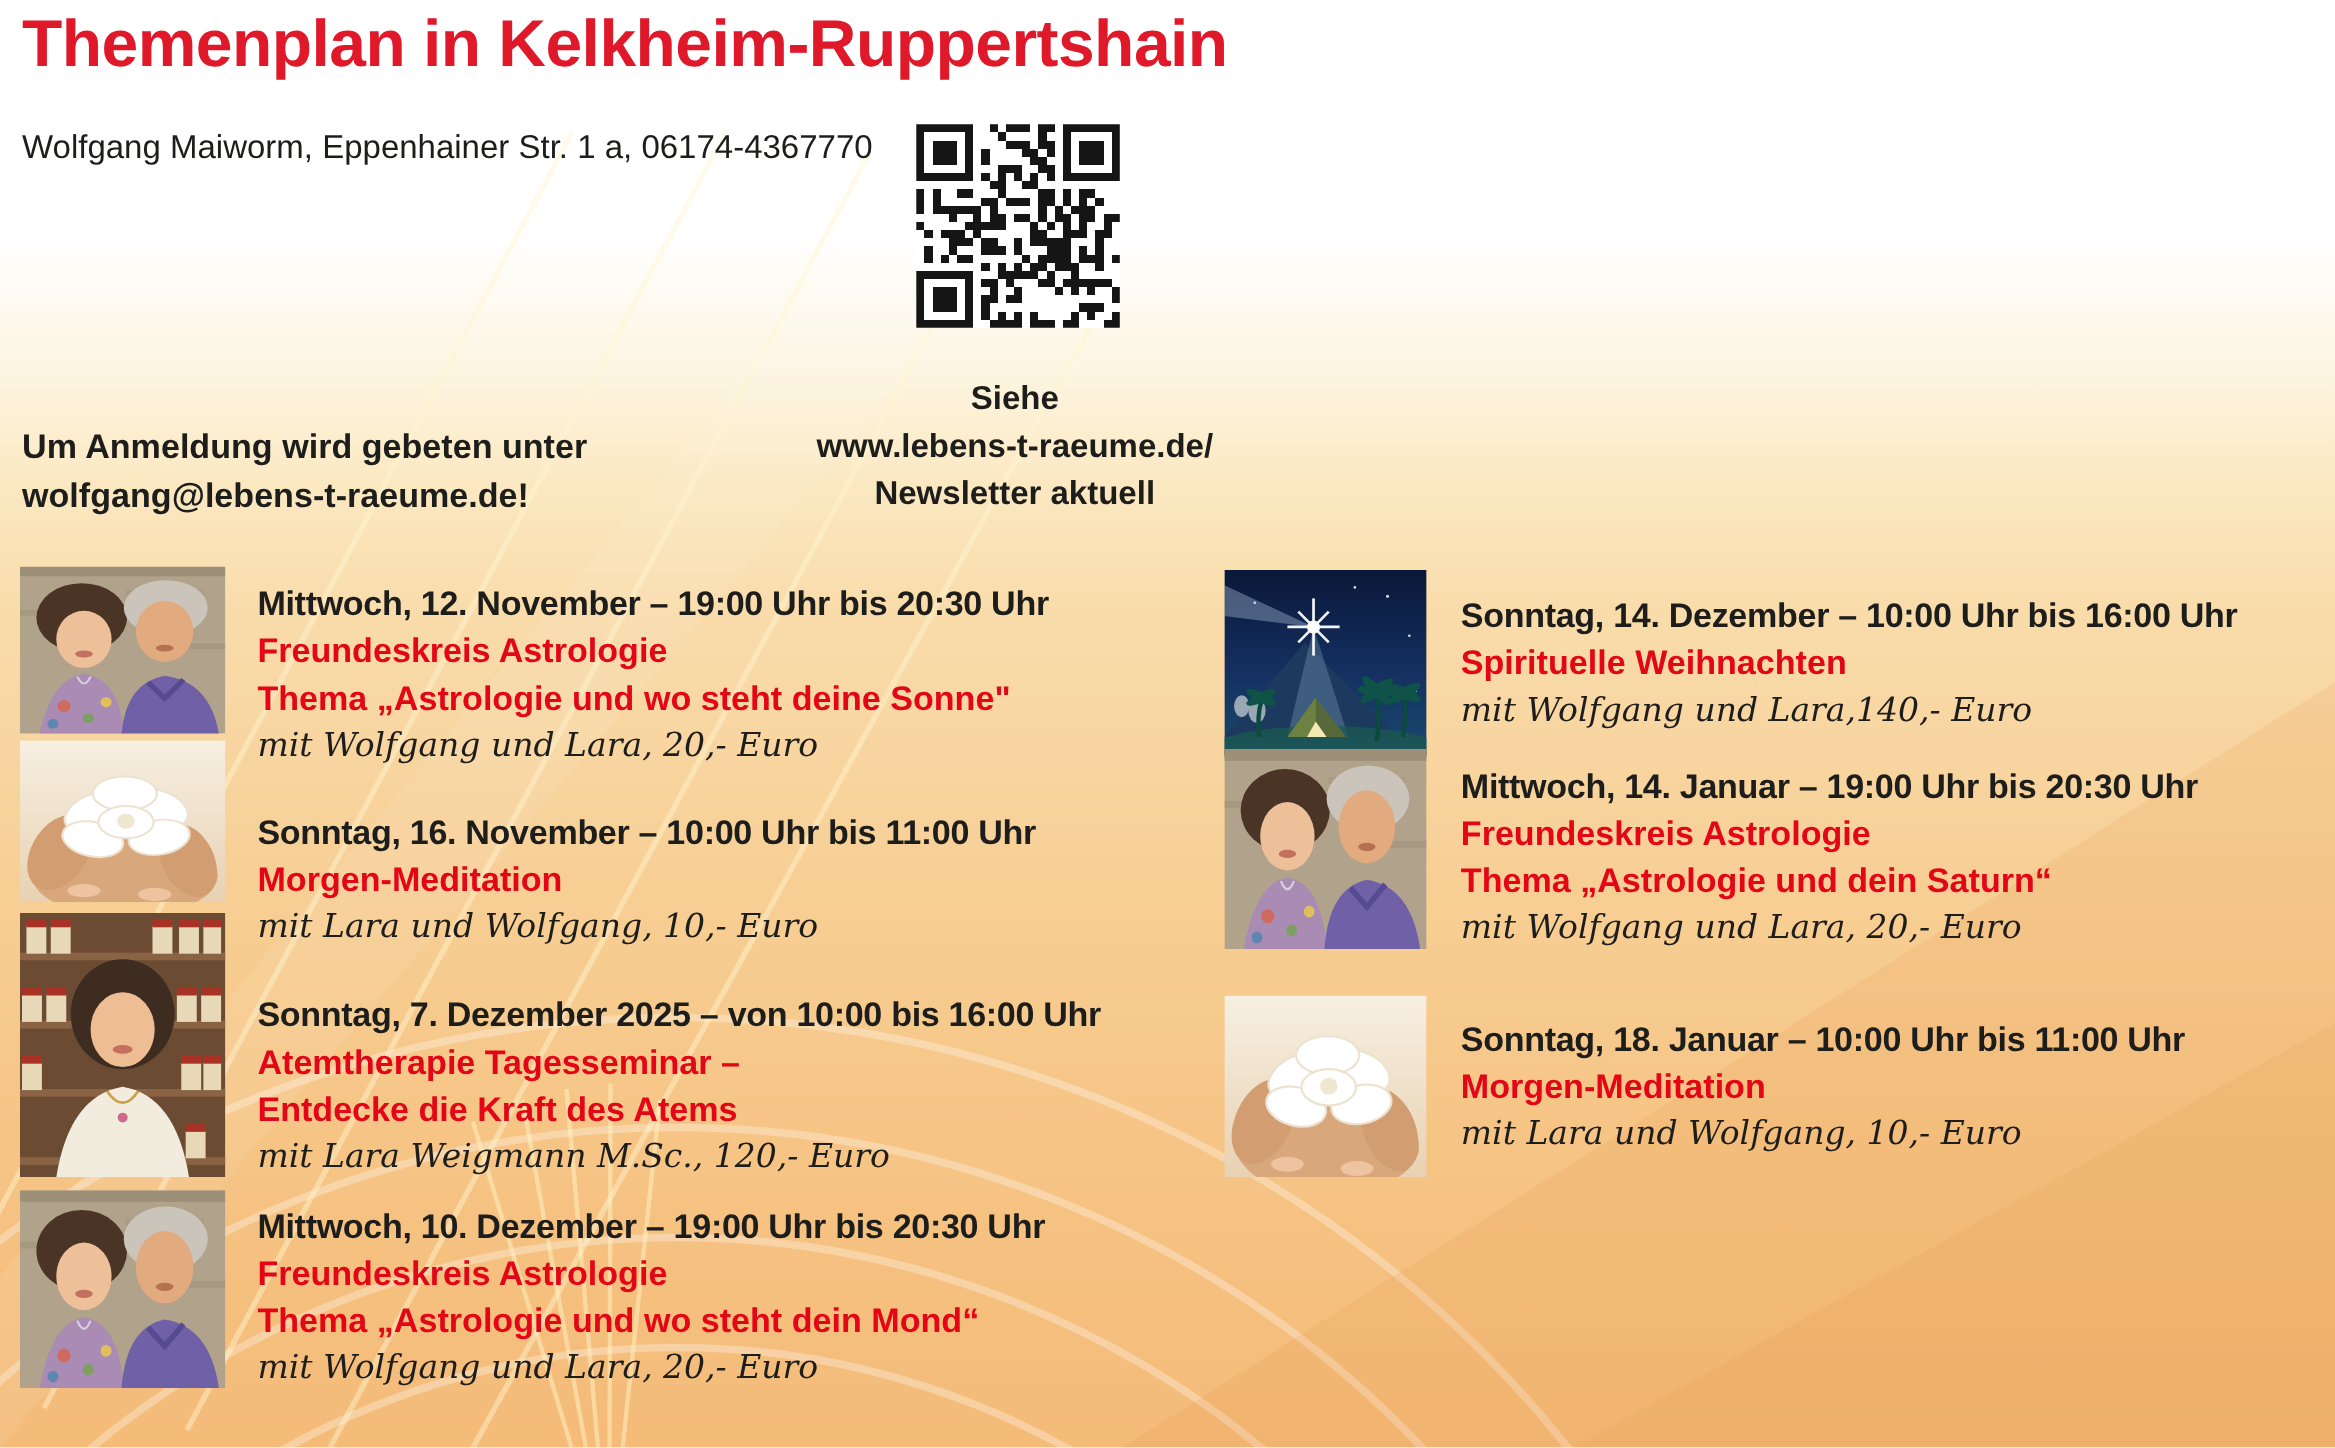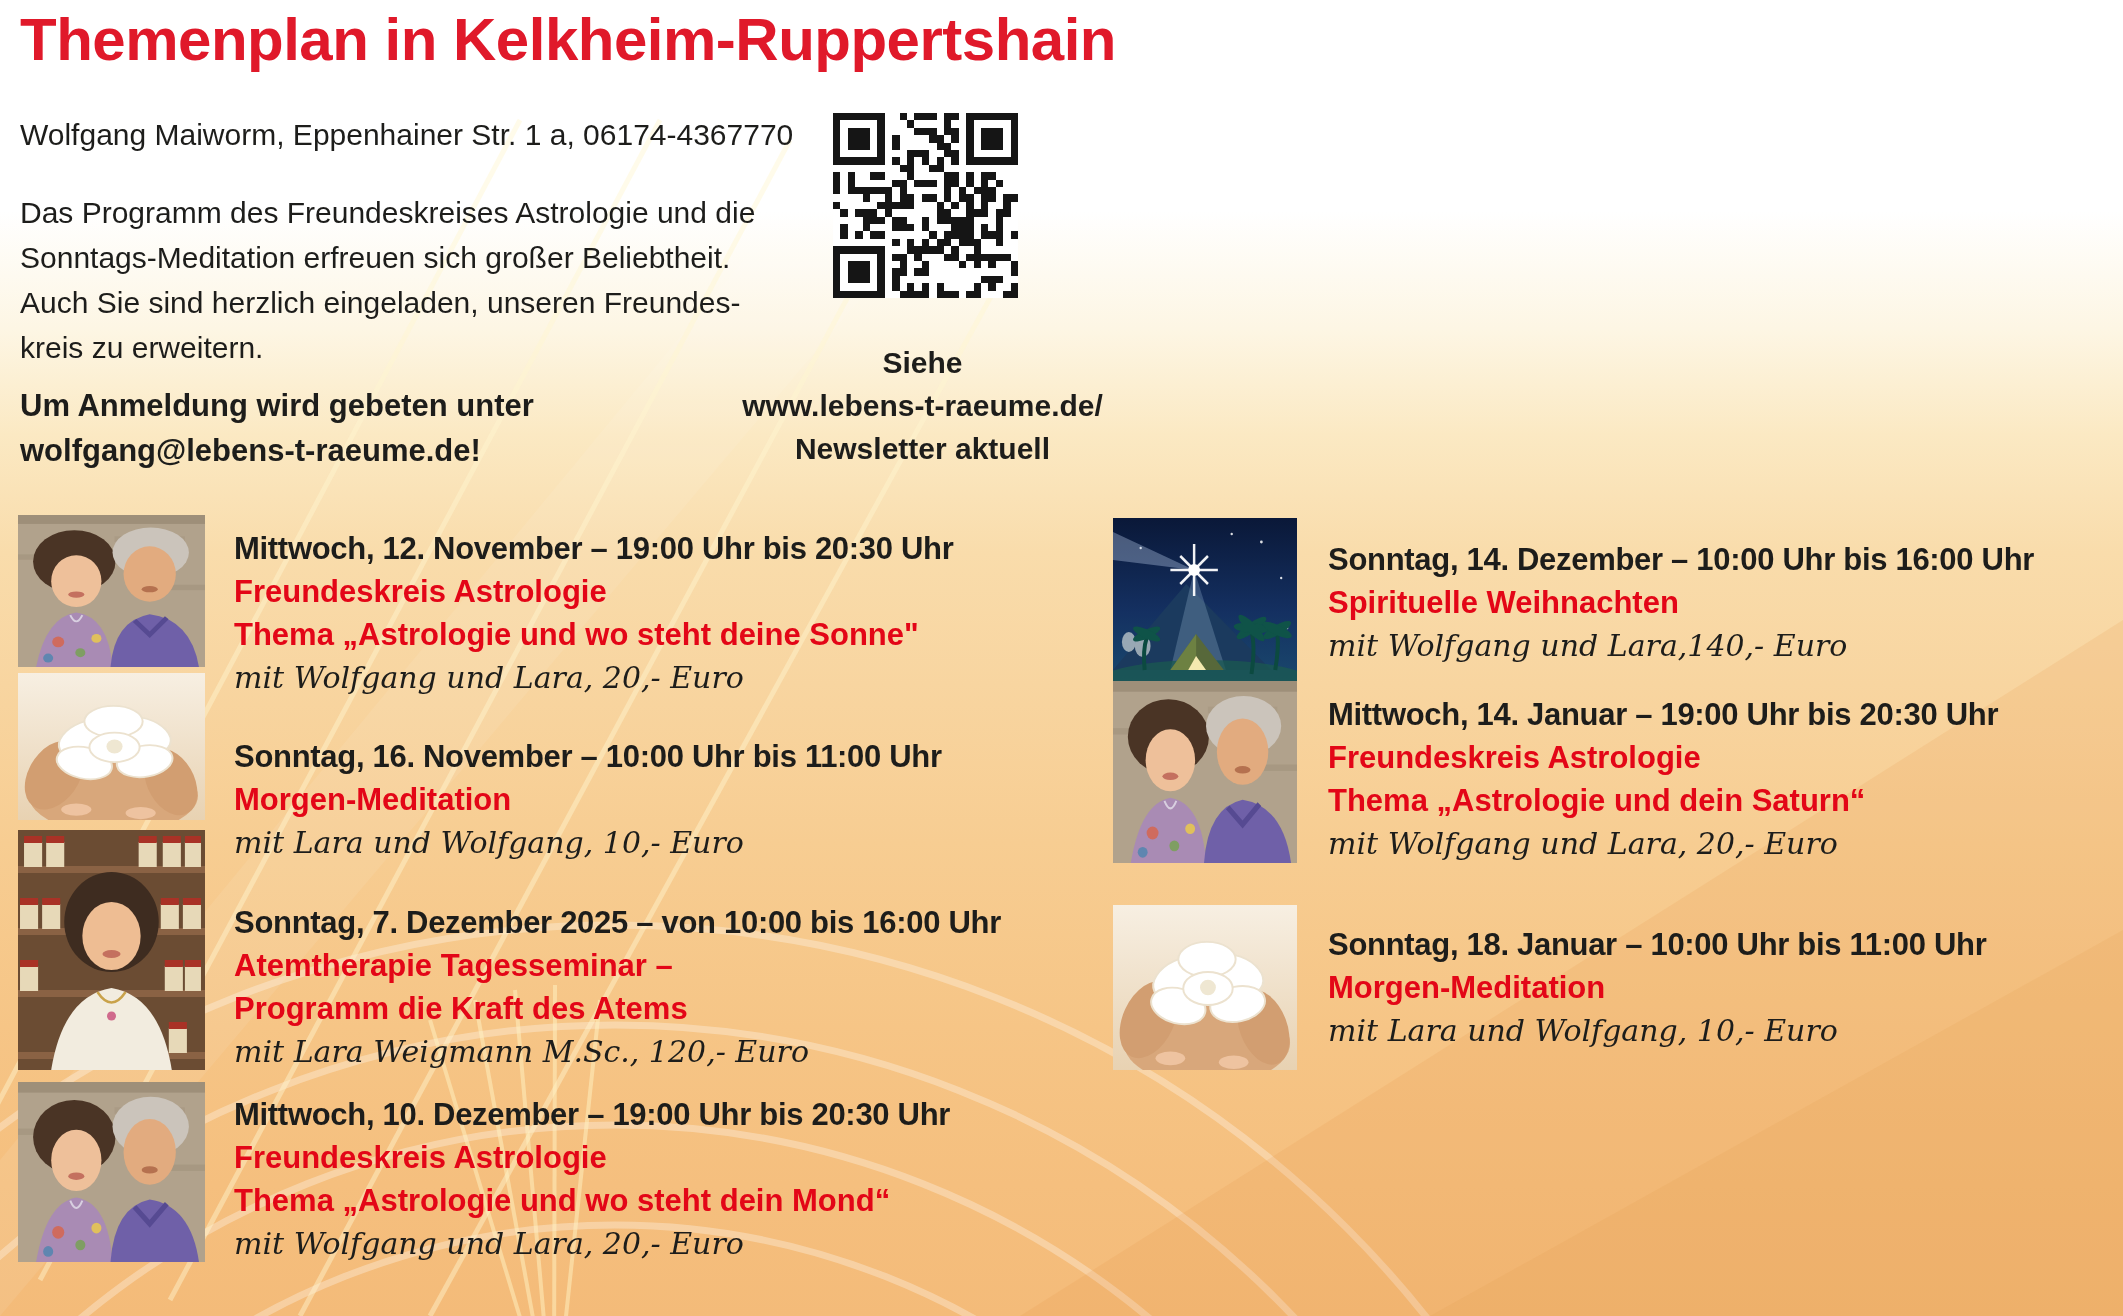--- a/index.html
+++ b/index.html
@@ -80,24 +80,20 @@
       <line x1="557" y1="1400" x2="600" y2="1000"></line>
     </g>
     <polygon points="1020,1316 2123,620 2123,1316" fill="#e2913f" opacity="0.14"></polygon>
     <polygon points="1430,1316 2123,930 2123,1316" fill="#e2913f" opacity="0.12"></polygon>
   </svg>
 
   <div class="layer page-title">Themenplan in Kelkheim-Ruppertshain</div>
 
   <div class="layer contact">Wolfgang Maiworm, Eppenhainer Str. 1 a, 06174-4367770</div>
 
-  <div class="layer intro">Das Programm des Freundeskreises Astrologie und die
-Sonntags-Meditation  erfreuen sich großer Beliebtheit.
-Auch Sie sind herzlich eingeladen, unseren Freundes-
-kreis zu erweitern.</div>
 
   <div class="layer register">Um Anmeldung wird gebeten unter
 wolfgang@lebens-t-raeume.de!</div>
 
   <div class="layer qr">
       <svg viewBox="0 0 25 25" shape-rendering="crispEdges" style="width:100%;height:100%;display:block">
         <g fill="#151515">
           <rect x="0" y="0" width="1" height="1"></rect>
           <rect x="1" y="0" width="1" height="1"></rect>
           <rect x="2" y="0" width="1" height="1"></rect>
@@ -521,21 +517,21 @@
     <ellipse cx="93" cy="124" rx="9" ry="4" fill="#c4705f"></ellipse>
     <path d="M33,240 Q45,166 93,158 Q141,166 153,240 Z" fill="#f2ecdf"></path>
     <path d="M79,162 Q93,183 107,162" stroke="#c9a24a" stroke-width="2.5" fill="none"></path>
     <circle cx="93" cy="186" r="4.5" fill="#d06a8c"></circle>
   </svg>
         </div>
     <div class="etext">
       <div class="edate">Sonntag, 7. Dezember 2025 – von 10:00 bis 16:00 Uhr</div>
       <div>
             <div class="etitle">Atemtherapie Tagesseminar –</div>
-            <div class="etitle">Programm die Kraft des Atems</div>
+            <div class="etitle">Entdecke die Kraft des Atems</div>
           </div>
       <div class="edetail">mit Lara Weigmann M.Sc., 120,- Euro</div>
     </div>
   </div>
       <div class="event">
     <div class="art">
           <svg viewBox="0 0 186 170" preserveAspectRatio="none">
     <rect width="186" height="170" fill="#b1a28c"></rect>
     <rect width="186" height="10" fill="#9e8f79"></rect>
     <rect x="0" y="44" width="62" height="6" fill="#a3947e" opacity="0.7"></rect>

